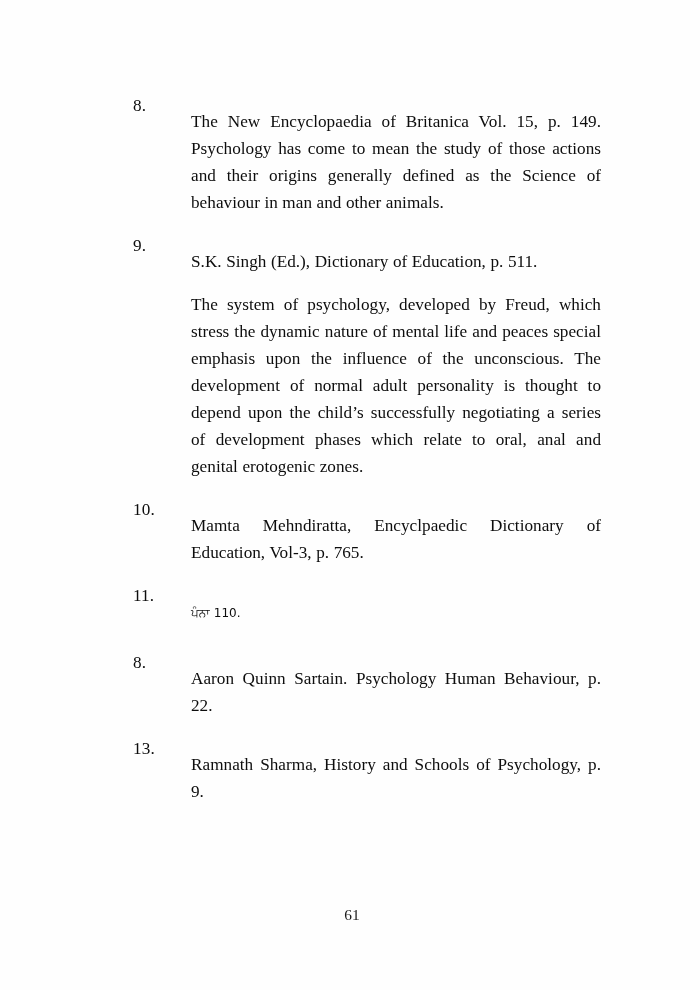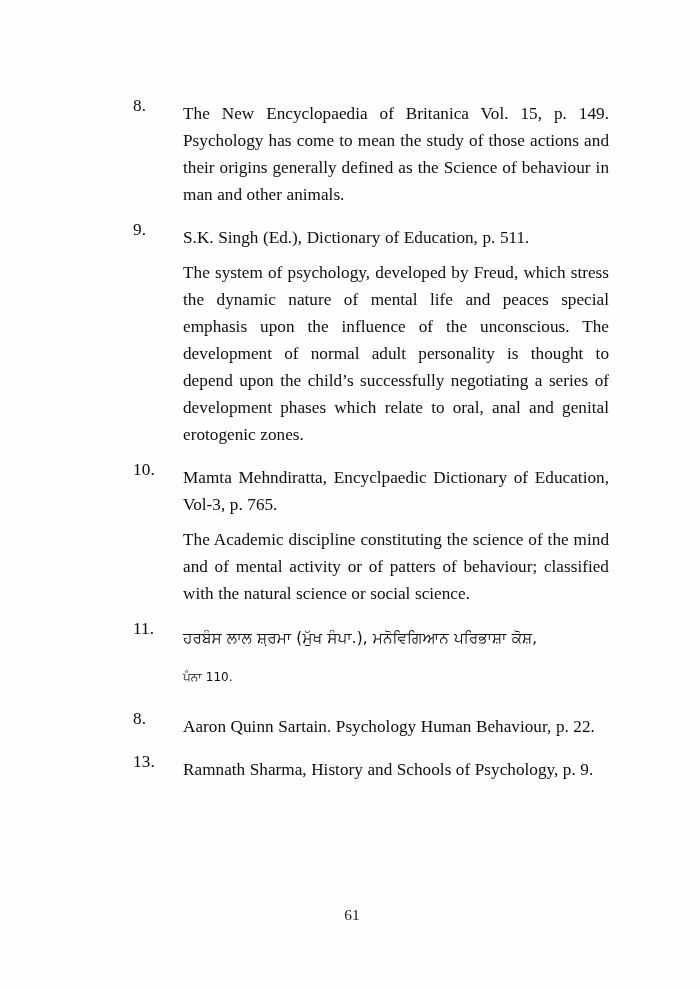--- a/index.html
+++ b/index.html
@@ -50,21 +50,21 @@
   .ref-body {
     flex: 1 1 auto;
     width: 442px;
   }
 
   .para {
     font-size: 17.2px;
     line-height: 27px;
     text-align: justify;
     text-align-last: left;
-    margin: 8px;
+    margin: 16px;
     letter-spacing: 0.02px;
     word-spacing: 0.2px;
     -webkit-hyphens: none;
     hyphens: none;
   }
 
   
 
   .para.tight {
     text-align: left;
@@ -115,28 +115,26 @@
       <div class="ref-body">
         <p class="para">S.K. Singh (Ed.), Dictionary of Education, p. 511.</p>
         <p class="para">The system of psychology, developed by Freud, which stress the dynamic nature of mental life and peaces special emphasis upon the influence of the unconscious. The development of normal adult personality is thought to depend upon the child’s successfully negotiating a series of development phases which relate to oral, anal and genital erotogenic zones.</p>
       </div>
     </div>
 
     <div class="ref-item">
       <div class="ref-num">10.</div>
       <div class="ref-body">
         <p class="para">Mamta Mehndiratta, Encyclpaedic Dictionary of Education, Vol-3, p. 765.</p>
-        <p class="para">The Academic discipline constituting the science of the mind and of mental activity or of patters of behaviour; classified with the natural science or social science.</p>
       </div>
     </div>
 
     <div class="ref-item">
       <div class="ref-num">11.</div>
       <div class="ref-body">
-        <p class="para tight gurmukhi">ਹਰਬੰਸ ਲਾਲ ਸ਼਼ਰਮਾ (ਮੁੱਖ ਸੰਪਾ.), ਮਨੋਵਿਗਿਆਨ ਪਰਿਭਾਸ਼ਾ ਕੋਸ਼,</p>
         <p class="para tight gurmukhi-line2">ਪੰਨਾ 110.</p>
       </div>
     </div>
 
     <div class="spacer-sm"></div>
 
     <div class="ref-item">
       <div class="ref-num">8.</div>
       <div class="ref-body">
         <p class="para">Aaron Quinn Sartain. Psychology Human Behaviour, p. 22.</p>

